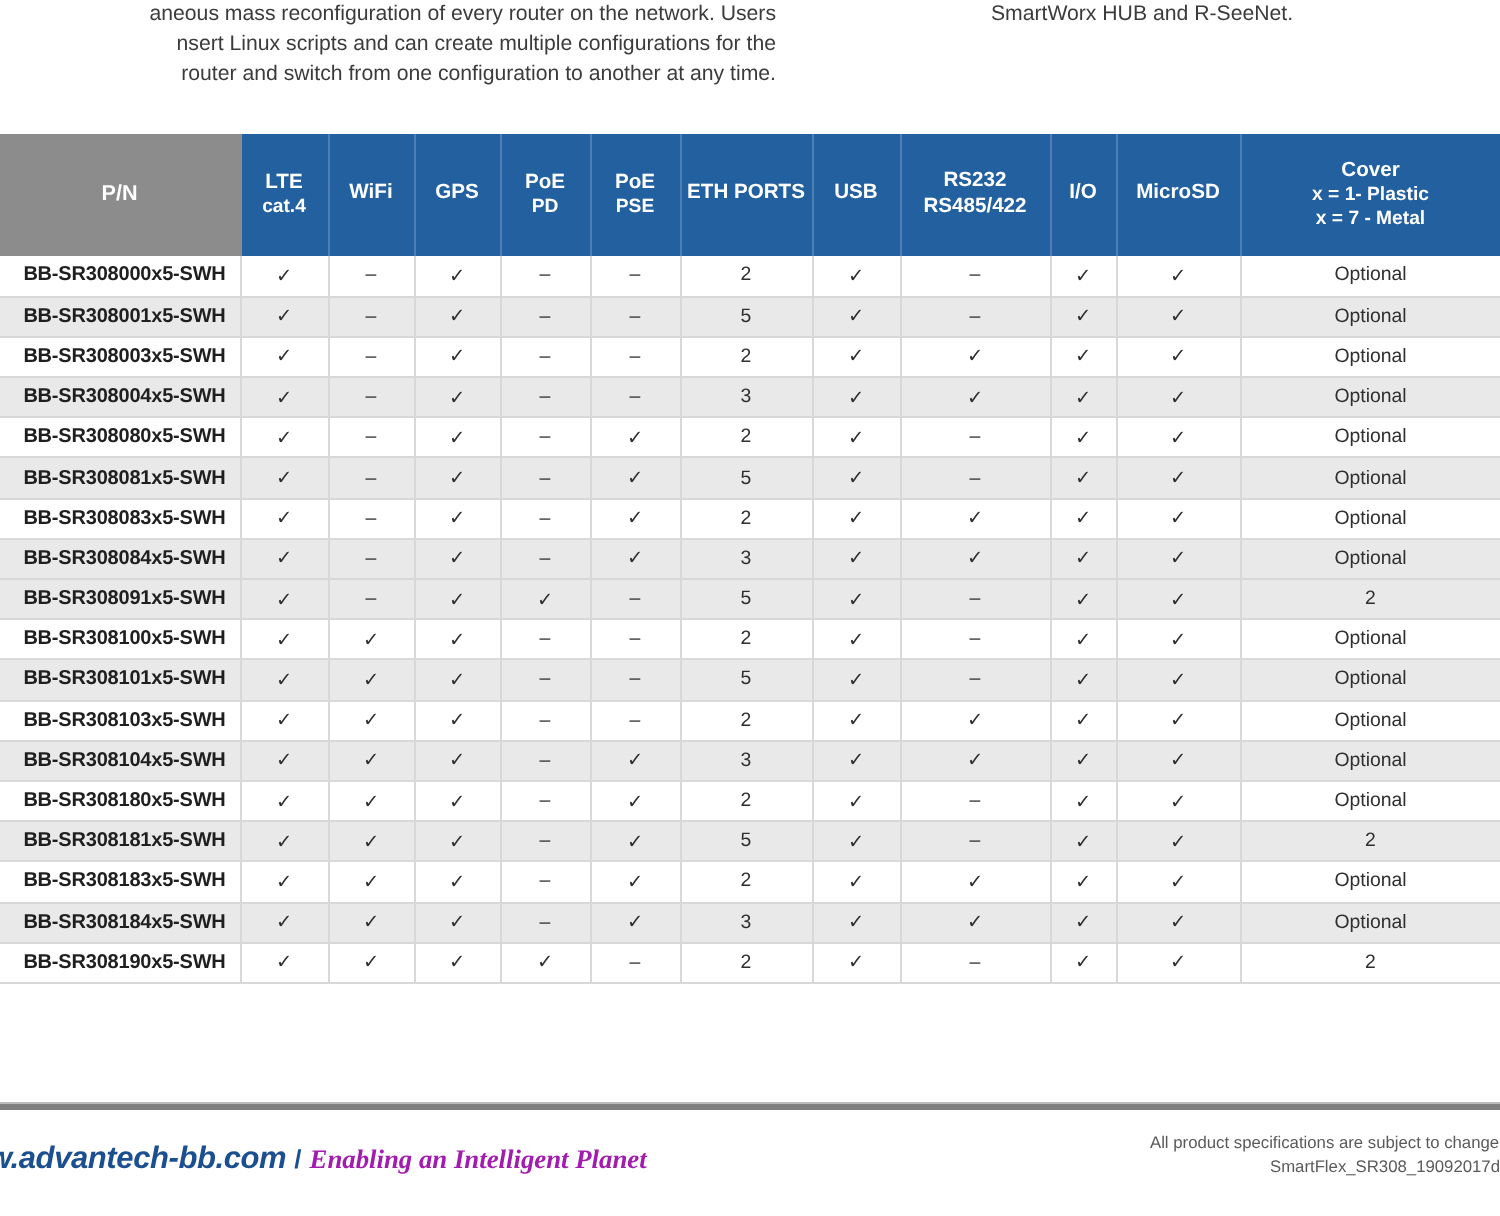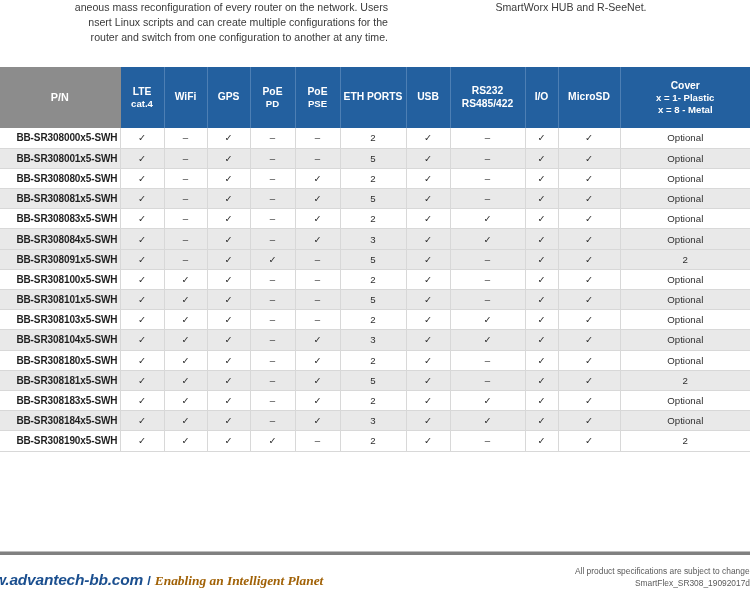--- a/index.html
+++ b/index.html
@@ -104,21 +104,21 @@
     color: #2f2f2f;
     text-align: center;
     vertical-align: middle;
     border-bottom: 1px solid #d8d8d8;
     border-right: 1px solid #d8d8d8;
     padding: 0 2px;
     white-space: nowrap;
     overflow: hidden;
   }
   table.spec tbody td.pn {
-    text-align: right;
+    text-align: center;
     padding-left: 7px;
     font-size: 10px;
     font-weight: bold;
     color: #1f1f1f;
     letter-spacing: -0.1px;
     border-right: 1px solid #d8d8d8;
   }
   table.spec tbody td.cover {
     border-right: none;
     margin-top: 20px;
@@ -170,21 +170,21 @@
     font-weight: bold;
     font-size: 13px;
     color: #1b4f8f;
     padding: 0 4px;
   }
   .brand .tag {
     font-family: "Liberation Serif", serif;
     font-weight: bold;
     font-style: italic;
     font-size: 13.4px;
-    color: #a16207;
+    color: #a21caf;
   }
   .legal {
     position: absolute;
     right: 0px;
     top: 6px;
     width: 300px;
     text-align: right;
     font-size: 8.4px;
     line-height: 11.6px;
     color: #5a5a5a;
@@ -264,21 +264,21 @@
           </th>
           <th>
             <span class="hl">I/O</span>
           </th>
           <th>
             <span class="hl">MicroSD</span>
           </th>
           <th class="last-head">
             <span class="hl">Cover</span>
             <span class="sub">x = 1- Plastic</span>
-            <span class="sub">x = 8 - Metal</span>
+            <span class="sub">x = 7 - Metal</span>
           </th>
         </tr>
       </thead>
       <tbody id="tbody">
           <tr>
             <td class="pn">BB-SR308000x5-SWH</td>
             <td class="chk">✓</td>
             <td class="dash">–</td>
             <td class="chk">✓</td>
             <td class="dash">–</td>
@@ -293,20 +293,48 @@
           <tr class="alt">
             <td class="pn">BB-SR308001x5-SWH</td>
             <td class="chk">✓</td>
             <td class="dash">–</td>
             <td class="chk">✓</td>
             <td class="dash">–</td>
             <td class="dash">–</td>
             <td>5</td>
             <td class="chk">✓</td>
             <td class="dash">–</td>
+            <td class="chk">✓</td>
+            <td class="chk">✓</td>
+            <td class="cover">Optional</td>
+          </tr>
+          <tr>
+            <td class="pn">BB-SR308003x5-SWH</td>
+            <td class="chk">✓</td>
+            <td class="dash">–</td>
+            <td class="chk">✓</td>
+            <td class="dash">–</td>
+            <td class="dash">–</td>
+            <td>2</td>
+            <td class="chk">✓</td>
+            <td class="chk">✓</td>
+            <td class="chk">✓</td>
+            <td class="chk">✓</td>
+            <td class="cover">Optional</td>
+          </tr>
+          <tr class="alt">
+            <td class="pn">BB-SR308004x5-SWH</td>
+            <td class="chk">✓</td>
+            <td class="dash">–</td>
+            <td class="chk">✓</td>
+            <td class="dash">–</td>
+            <td class="dash">–</td>
+            <td>3</td>
+            <td class="chk">✓</td>
+            <td class="chk">✓</td>
             <td class="chk">✓</td>
             <td class="chk">✓</td>
             <td class="cover">Optional</td>
           </tr>
           <tr>
             <td class="pn">BB-SR308080x5-SWH</td>
             <td class="chk">✓</td>
             <td class="dash">–</td>
             <td class="chk">✓</td>
             <td class="dash">–</td>

